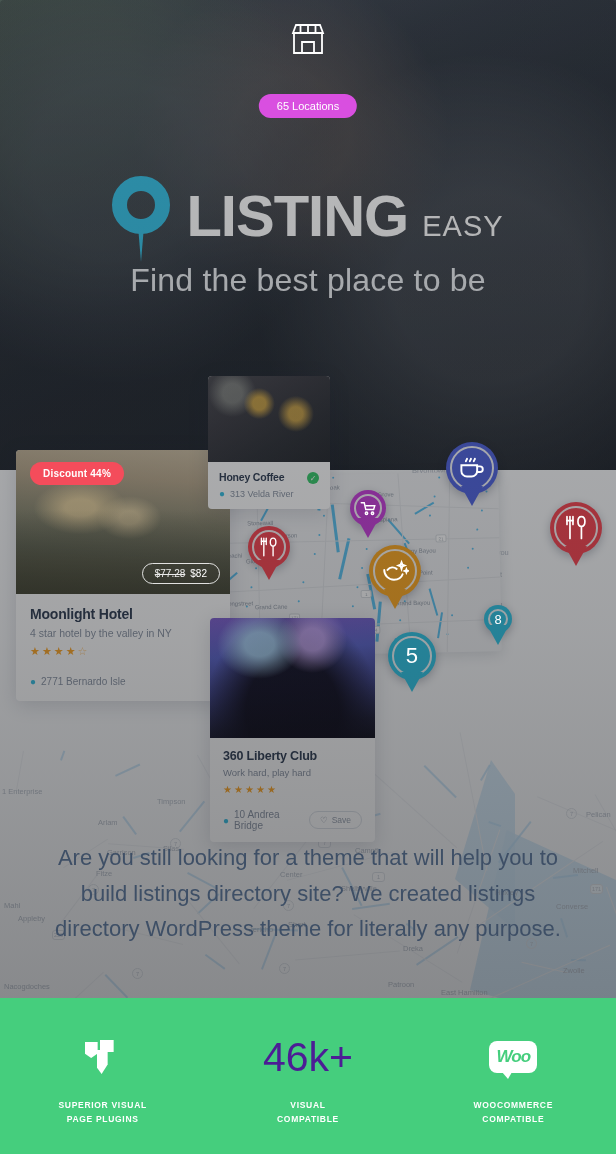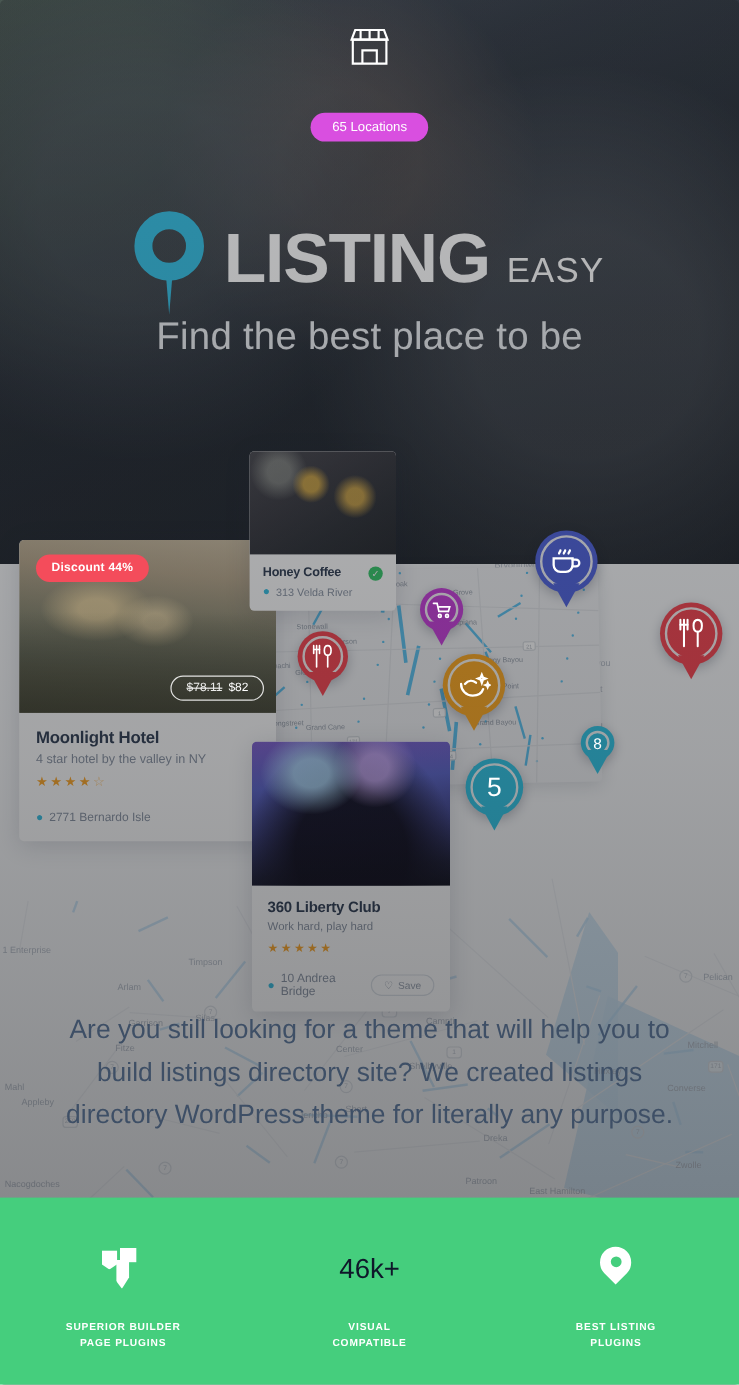--- a/index.html
+++ b/index.html
@@ -250,21 +250,21 @@
     background:#45ce7d; display:flex;
   }
   .feature{
     flex:1; display:flex; flex-direction:column; align-items:center;
     justify-content:center; gap:0; padding-top:6px;
   }
   .feature .ico{
     height:50px; display:flex; align-items:center; justify-content:center;
     color:#fff;
   }
-  .feature .stat{ font-size:23px; color:#0f172a; font-weight:500; line-height:50px; }
+  .feature .stat{ font-size:41px; color:#4c1d95; font-weight:500; line-height:50px; }
   .feature .lbl{
     margin-top:16px; text-align:center; color:#fff; font-size:8.5px;
     font-weight:bold; letter-spacing:.7px; line-height:1.65;
   }
   #woo-logo{
     width:48px; height:32px; background:#fff; border-radius:8px; position:relative;
     display:flex; align-items:center; justify-content:center;
     color:#45ce7d; font-size:17px; font-weight:bold; font-style:italic;
     letter-spacing:-1px;
   }
@@ -604,21 +604,21 @@
         <div class="inner-ring"></div>
         <div class="num" style="font-size: 12.88px;">8</div>
       </div>
     </div>
   </div>
 
 <article class="card" id="card-hotel">
   <div class="photo">
     <span id="discount-badge">Discount 44%</span>
     <span id="price-badge">
-      <span class="old">$78.11</span>
+      <span class="old">$77.28</span>
       <span class="new">$82</span>
     </span>
   </div>
   <div class="body">
     <div class="title">Moonlight Hotel</div>
     <div class="sub">4 star hotel by the valley in NY</div>
     <div class="stars"><span>★</span><span>★</span><span>★</span><span>★</span><span class="off">☆</span></div>
     <div class="addr">
       <span class="pin-ico">●</span>
       <span>2771 Bernardo Isle</span>
@@ -677,40 +677,37 @@
 
   <div class="feature">
     <div class="ico">
       <div id="vc-logo">
           <span class="p1"></span>
           <span class="p2"></span>
           <span class="p3"></span>
         </div>
     </div>
     <div class="lbl">
-      <div>SUPERIOR BUILDER</div>
+      <div>SUPERIOR VISUAL</div>
       <div>PAGE PLUGINS</div>
     </div>
   </div>
 
   <div class="feature">
     <div class="stat">46k+</div>
     <div class="lbl">
       <div>VISUAL</div>
       <div>COMPATIBLE</div>
     </div>
   </div>
 
-
   <div class="feature">
     <div class="ico">
-      <div id="pin-logo">
-          <span class="b"></span>
-          <span class="h"></span>
-        </div>
+      <div id="woo-logo">Woo</div>
     </div>
     <div class="lbl">
-      <div>BEST LISTING</div>
-      <div>PLUGINS</div>
-    </div>
-  </div>
+      <div>WOOCOMMERCE</div>
+      <div>COMPATIBLE</div>
+    </div>
+  </div>
+
 
 </section>
 
 </body></html>

